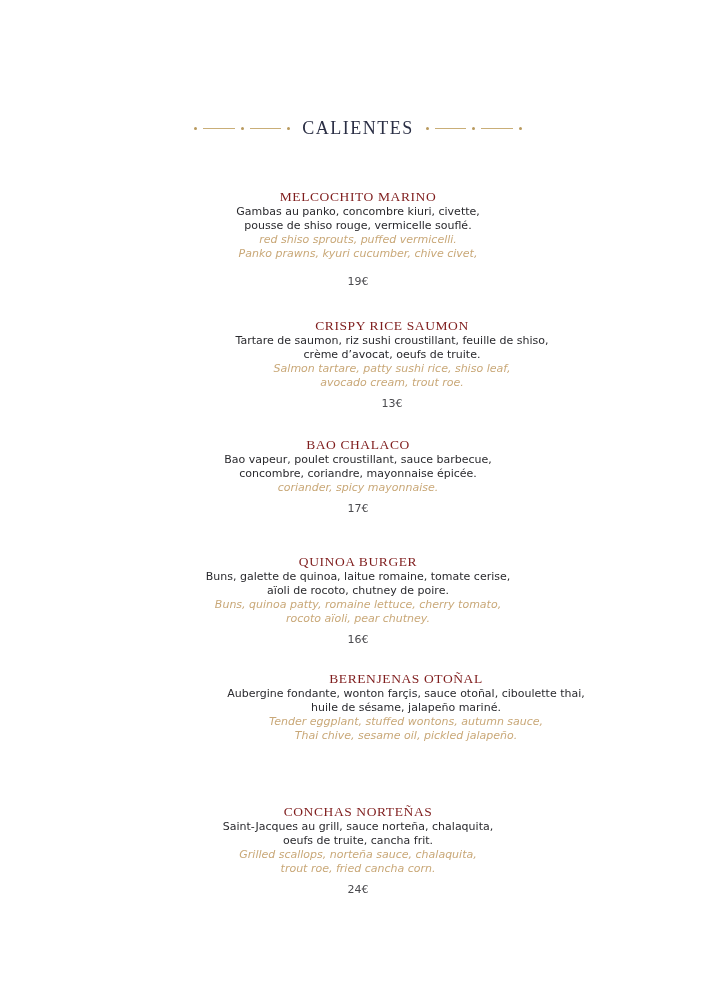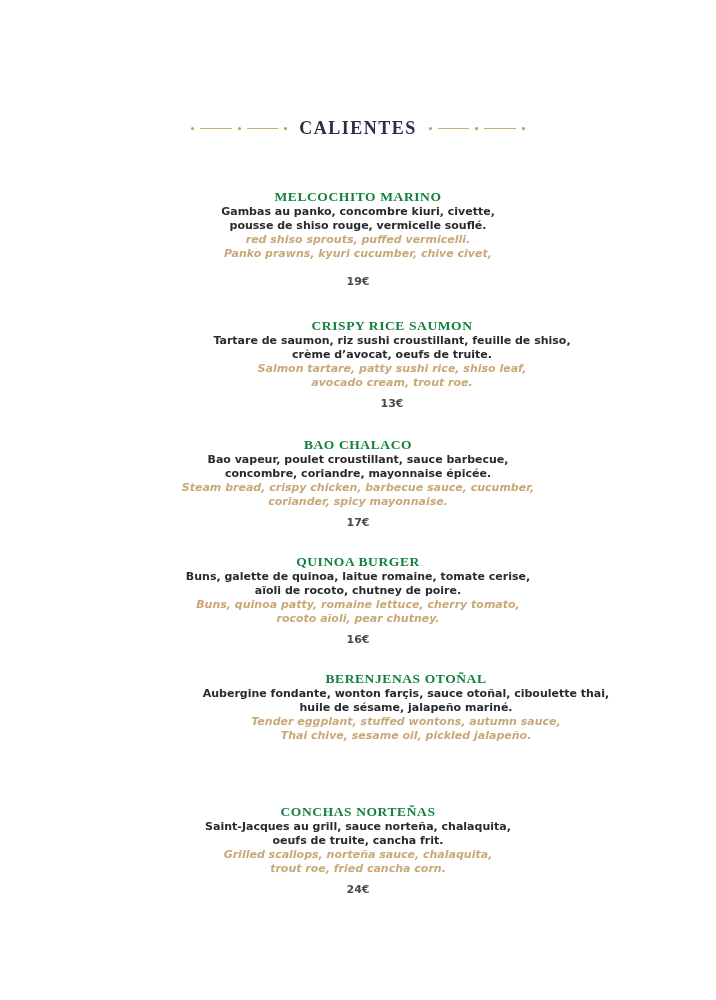--- a/index.html
+++ b/index.html
@@ -12,21 +12,20 @@
       height: 1000px;
       position: relative;
       overflow: hidden;
       font-family: "DejaVu Sans", sans-serif;
     }
     .page {
       position: absolute;
       left: 0; top: 0;
       width: 660px;
       height: 1000px;
-      font-weight: bold;
     }
     .section-header {
       position: absolute;
       top: 116px;
       left: 0;
       width: 716px;
       height: 24px;
       display: flex;
       align-items: center;
       justify-content: center;
@@ -61,21 +60,21 @@
     .dish {
       position: absolute;
       left: 0;
       width: 716px;
       text-align: center;
     }
     .dish-name {
       font-family: "Liberation Serif", serif;
       font-size: 13.5px;
       letter-spacing: 0.6px;
-      color: #15803d;
+      color: #7f1d1d;
       line-height: 16px;
       height: 16px;
     }
     .dish-fr {
       font-family: "DejaVu Sans", sans-serif;
       font-size: 11px;
       color: #2a2a2e;
       line-height: 14px;
     }
     .dish-en {
@@ -142,21 +141,20 @@
     <div class="dish-price" style="margin-top:7px;text-align:center;">13€</div>
   </div>
 
   <div class="dish" style="top:437px;">
     <div class="dish-name">BAO CHALACO</div>
     <div class="dish-fr">
       <span class="line-block">Bao vapeur, poulet croustillant, sauce barbecue,</span>
       <span class="line-block">concombre, coriandre, mayonnaise épicée.</span>
     </div>
     <div class="dish-en">
-      <span class="line-block">Steam bread, crispy chicken, barbecue sauce, cucumber,</span>
       <span class="line-block">coriander, spicy mayonnaise.</span>
     </div>
     <div class="dish-price" style="margin-top:7px;">17€</div>
   </div>
 
   <div class="dish" style="top:554px;text-align:center;">
     <div class="dish-name">QUINOA BURGER</div>
     <div class="dish-fr">
       <span class="line-block">Buns, galette de quinoa, laitue romaine, tomate cerise,</span>
       <span class="line-block">aïoli de rocoto, chutney de poire.</span>

